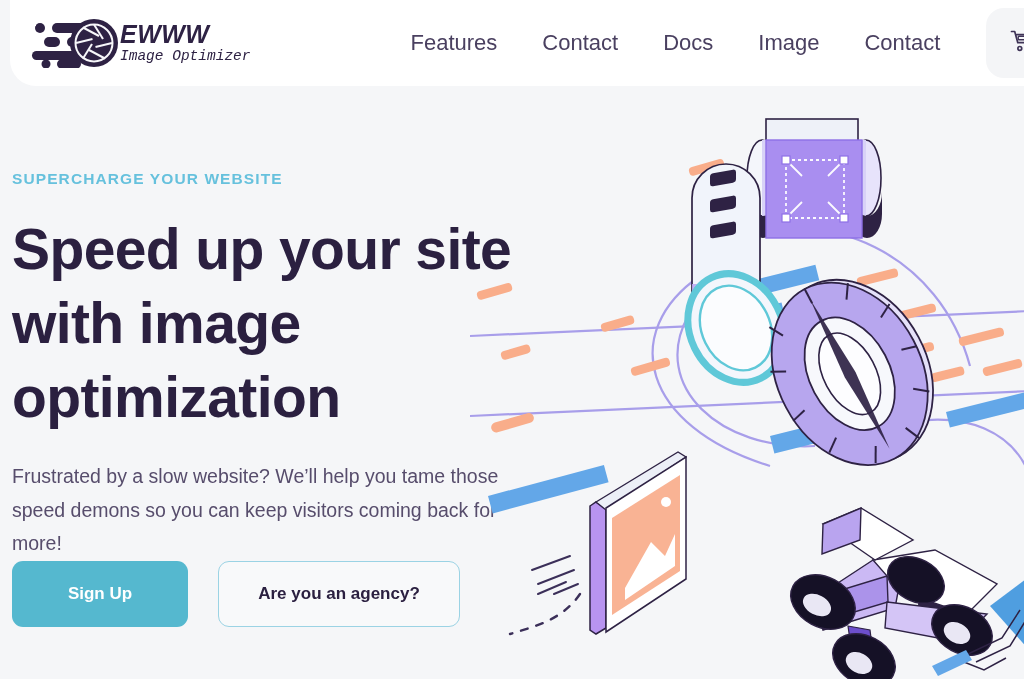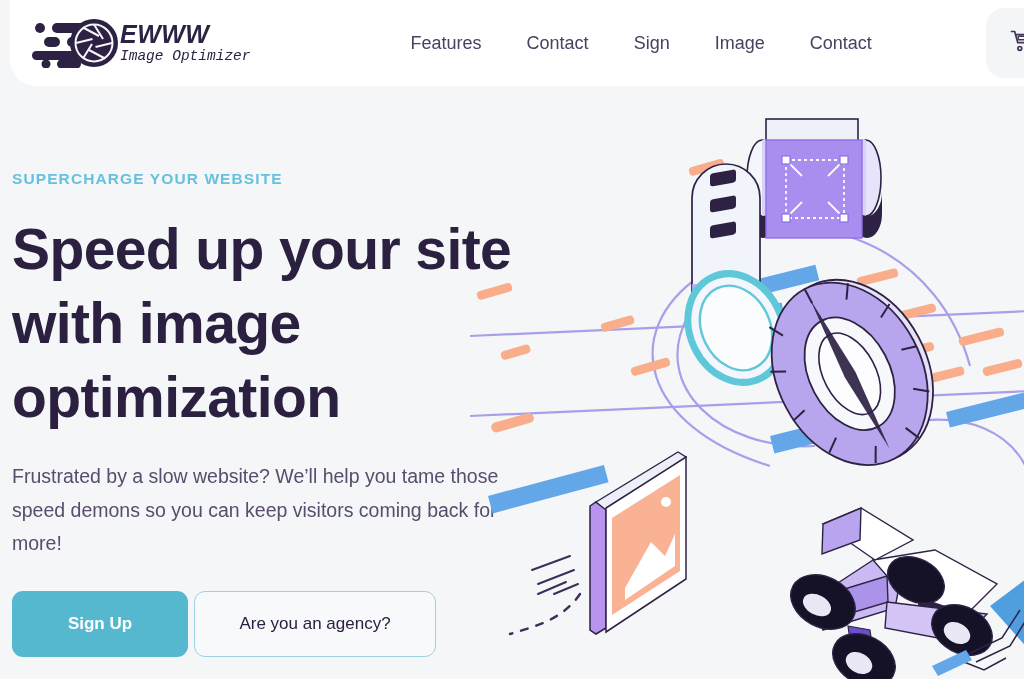--- a/index.html
+++ b/index.html
@@ -30,21 +30,21 @@
     font-size:25px; font-weight:bold; font-style:italic; letter-spacing:.5px;
     color:#2e2244; font-family:"Liberation Sans", sans-serif;
   }
   .logo-sub {
     font-size:14.5px; font-style:italic; color:#2e2244; margin-top:2px;
     font-family:Liberation Mono, monospace;
   }
 
   .nav { display:flex; align-items:center; gap:45px; margin-left:160px; }
   .nav-link {
-    font-size:18px; color:#4a4060; text-decoration:none; white-space:nowrap;
+    font-size:22px; color:#4a4060; text-decoration:none; white-space:nowrap;
     cursor:pointer;
   }
   .cart-btn {
     position:absolute; left:976px; top:8px; width:74px; height:70px;
     background:#f4f5f7; border-radius:18px;
     display:flex; align-items:center; justify-content:center;
     cursor:pointer;
   }
 
   
@@ -56,32 +56,32 @@
   }
   .headline {
     margin-top:24px;
     font-size:57px; font-weight:bold; line-height:1.30;
     color:#2b2040; letter-spacing:-0.6px;
   }
   .subcopy {
     margin-top:26px; font-size:19.5px; line-height:1.72; color:#574d6c;
     max-width:500px;
   }
-  .cta-row { display:flex; align-items:center; gap:6px; margin-top:30px; }
+  .cta-row { display:flex; align-items:center; gap:30px; }
   .btn {
     font-size:17px; border-radius:11px; cursor:pointer;
     display:flex; align-items:center; justify-content:center;
   }
   .btn-primary {
     width:176px; height:66px; background:#55b8cf; color:#ffffff;
     font-weight:bold; border:none;
   }
   .btn-secondary {
     width:242px; height:66px; background:#f8f9fa; color:#2b2040;
-    font-weight:normal; border:1px solid #9bd3e4;
+    font-weight:bold; border:1px solid #9bd3e4;
   }
 
   .hero-art { position:absolute; left:470px; top:20px; width:560px; height:573px; }
 </style>
 </head>
 <body>
 
 <div class="page">
 
   <div class="header-strip"></div>
@@ -113,21 +113,21 @@
       </span>
       <span class="logo-text">
         <div class="logo-title">EWWW</div>
         <div class="logo-sub">Image Optimizer</div>
       </span>
     </div>
 
     <nav class="nav">
       <a class="nav-link">Features</a>
       <a class="nav-link">Contact</a>
-      <a class="nav-link">Sign</a>
+      <a class="nav-link">Docs</a>
       <a class="nav-link">Image</a>
       <a class="nav-link">Contact</a>
     </nav>
 
     <div class="cart-btn">
       <span>
         <svg viewBox="0 0 26 24" width="26" height="24" fill="none" stroke="#3e3356" stroke-width="1.7" stroke-linecap="round" stroke-linejoin="round">
           <path d="M1.5 2.5 h3.2 l3.1 11.2 h11.4 l2.6 -8.1 h-15"></path>
           <rect x="8.2" y="7.2" width="8.6" height="3.6" rx="0.8" stroke-width="1.4"></rect>
           <circle cx="9.8" cy="19.4" r="1.9"></circle>

